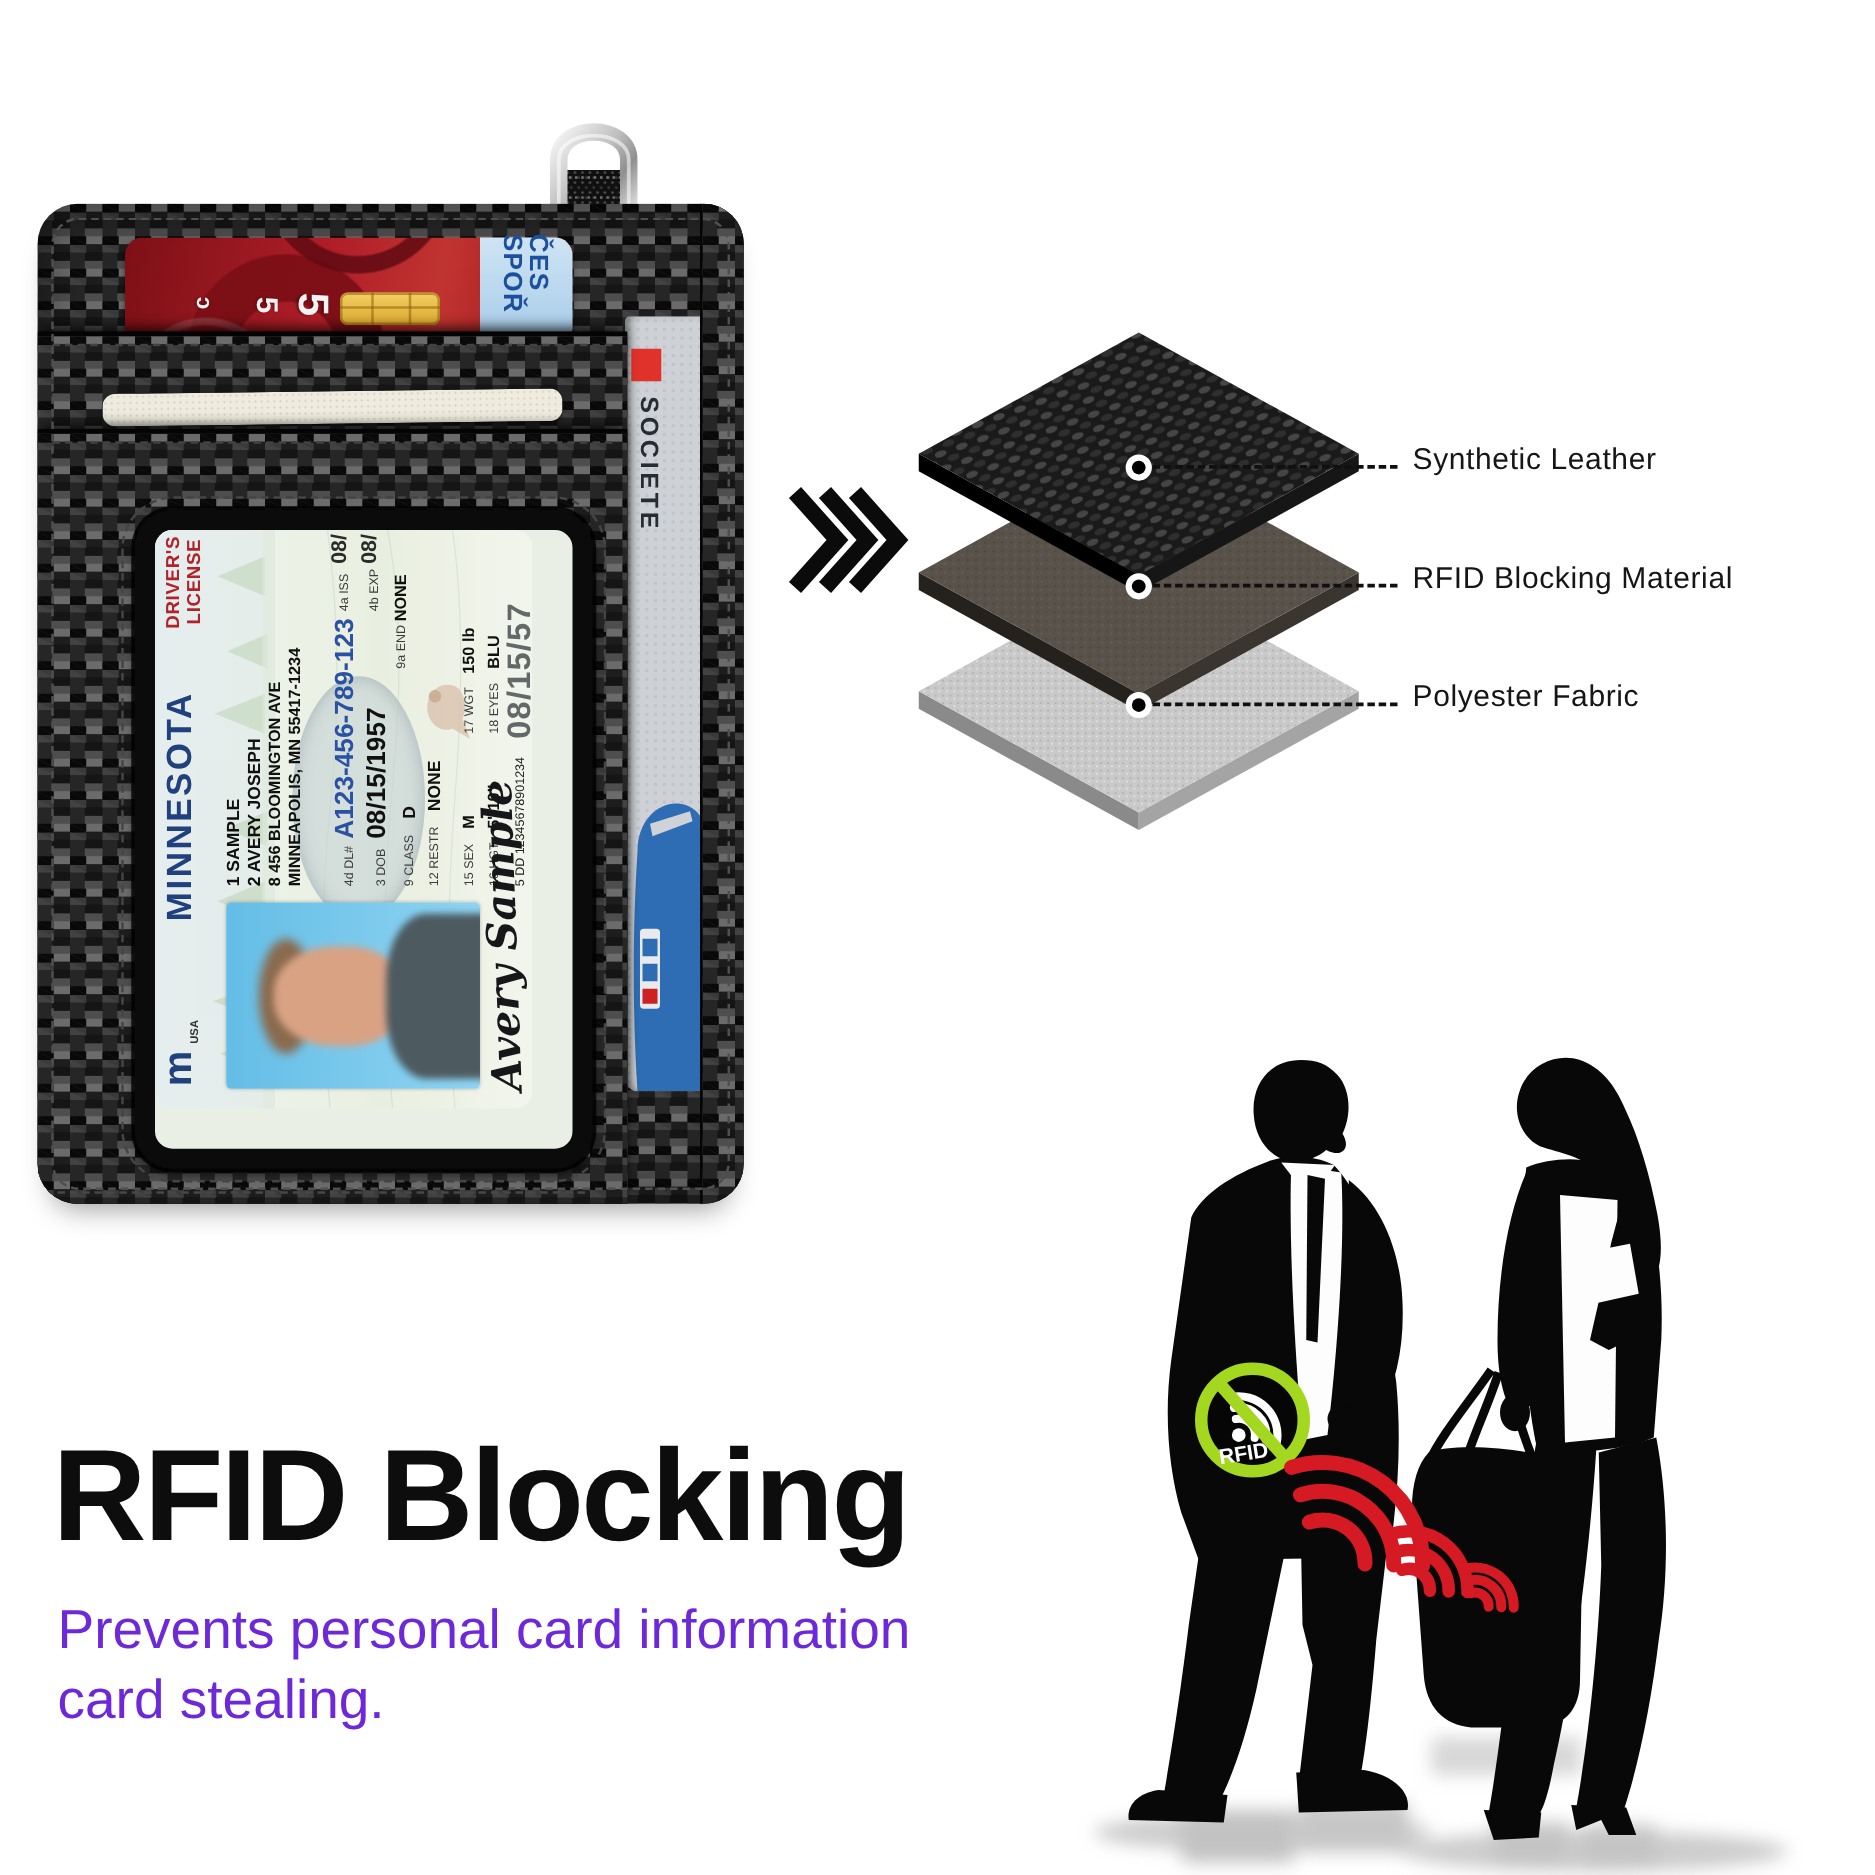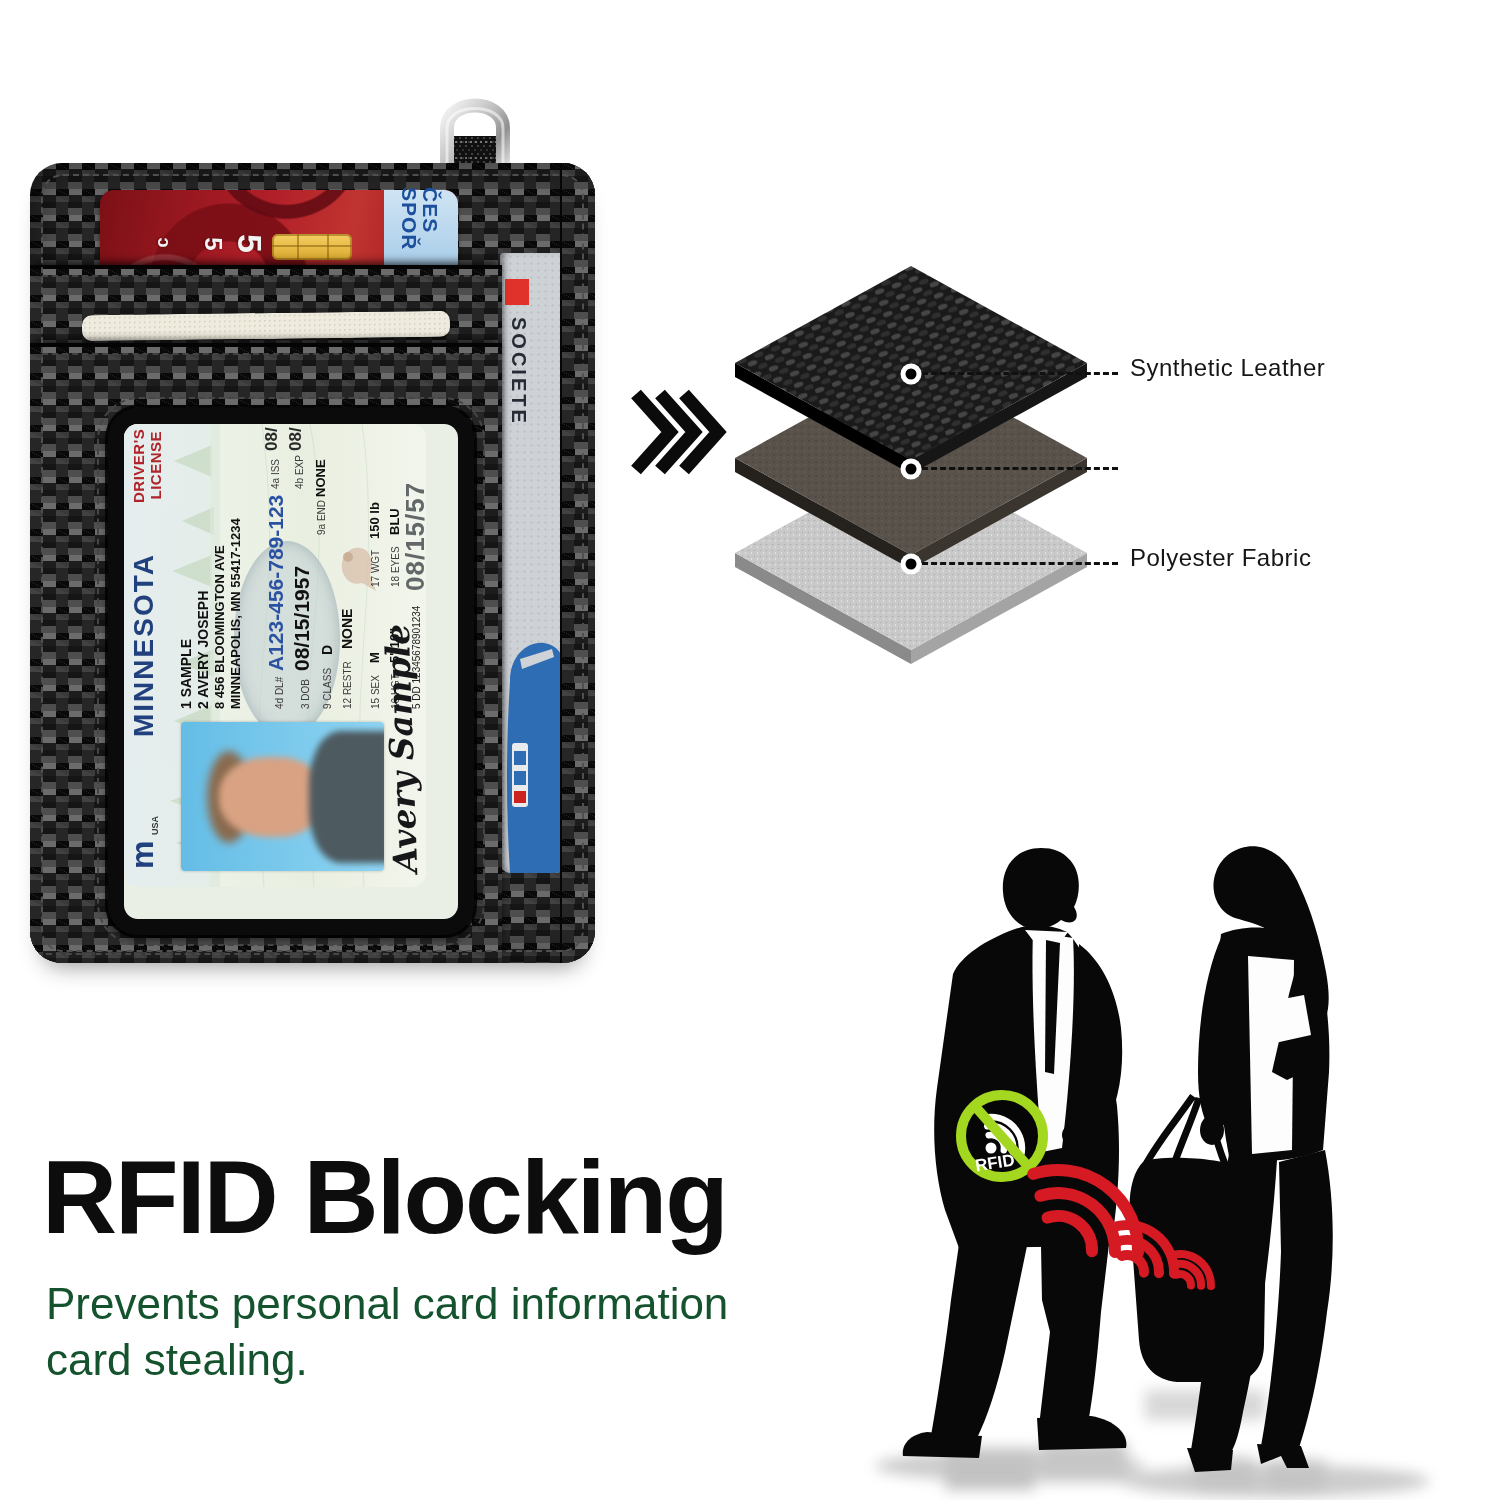--- a/index.html
+++ b/index.html
@@ -93,21 +93,21 @@
   #sig{font-family:"DejaVu Serif",serif;font-style:italic;font-weight:bold;font-size:33px;color:#17171a;
       transform:rotate(-2deg);}
   #bigDate{font-size:26px;font-weight:bold;color:#4a4f52;opacity:.85;letter-spacing:1px;}
 
   
   .connector{height:0;border-top:3px dashed #101010;z-index:1;}
   .mat-label{font-size:24px;color:#161616;letter-spacing:.5px;white-space:nowrap;}
 
   
   #headline{left:42px;top:1138px;font-size:104px;font-weight:bold;color:#0d0d0d;letter-spacing:-2px;}
-  #subline{left:46px;top:1276px;font-size:44px;color:#14532d;line-height:1.28;}
+  #subline{left:46px;top:1276px;font-size:44px;color:#6d28d9;line-height:1.28;}
 </style>
 </head>
 <body>
 
 <div id="canvas">
 
   <svg class="abs" style="left:416px;top:80px;z-index:1" width="118" height="100" viewBox="0 0 118 100">
     <defs>
       <linearGradient id="silver" x1="0" y1="0" x2="1" y2="1">
         <stop offset="0" stop-color="#f4f4f4"></stop>
@@ -300,20 +300,21 @@
       <circle cx="188" cy="321" r="10.5" fill="#fff"></circle>
         <circle cx="188" cy="321" r="5.5" fill="#000"></circle>
     </g>
   </svg>
 
   <div class="abs connector" style="left:922px;top:372px;width:196px"></div>
   <div class="abs connector" style="left:922px;top:467px;width:196px"></div>
   <div class="abs connector" style="left:922px;top:562px;width:196px"></div>
 
   <div class="abs mat-label" style="left:1130px;top:354px">Synthetic Leather</div>
+  <div class="abs mat-label" style="left:1130px;top:449px">RFID Blocking Material</div>
   <div class="abs mat-label" style="left:1130px;top:544px">Polyester Fabric</div>
 
   <div id="headline" class="abs">RFID Blocking</div>
   <div id="subline" class="abs">
     <div>Prevents personal card information</div>
     <div>card stealing.</div>
   </div>
 
   <svg class="abs" style="left:845px;top:830px" width="655" height="670" viewBox="0 0 655 670">
     <defs>

